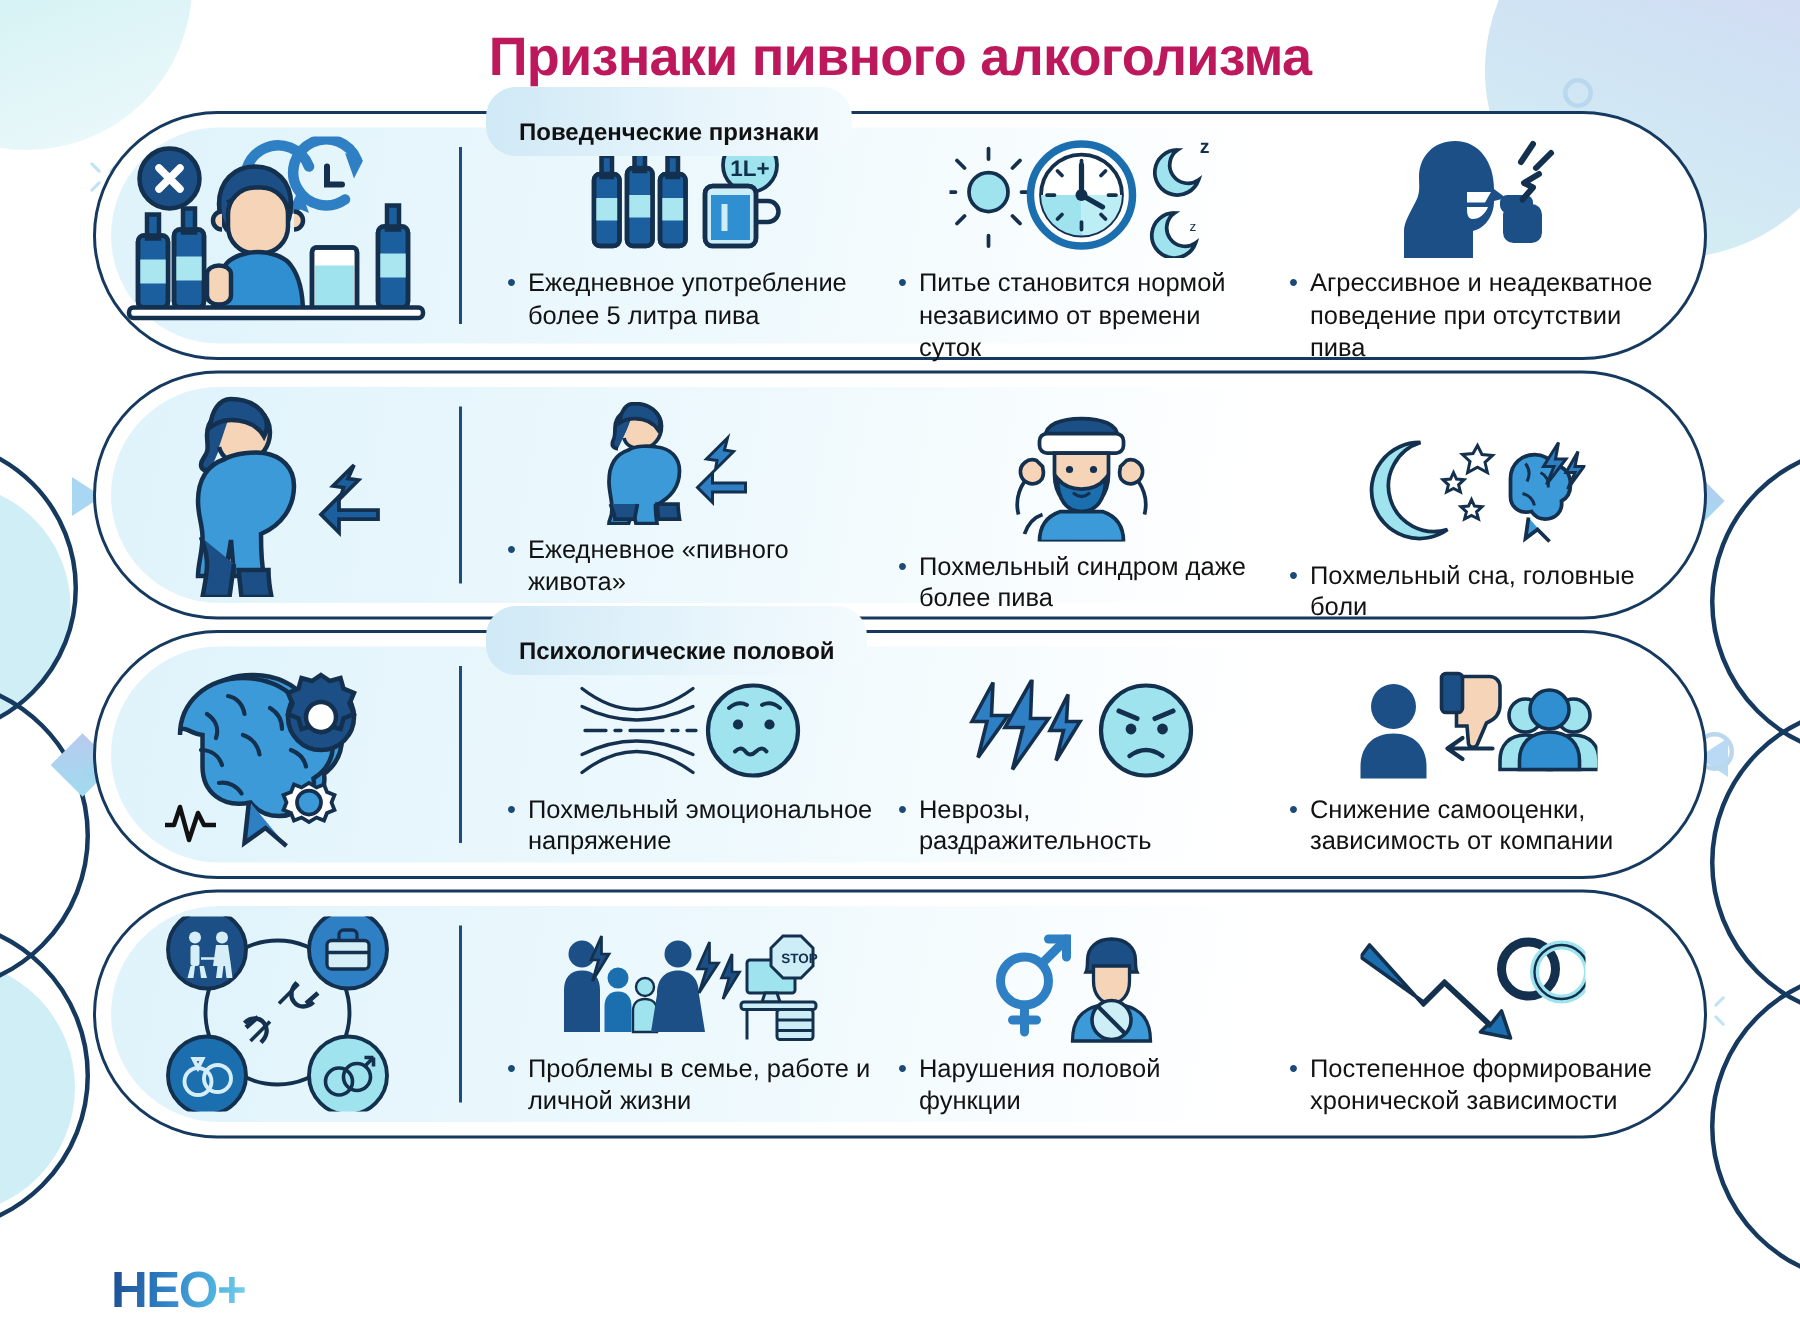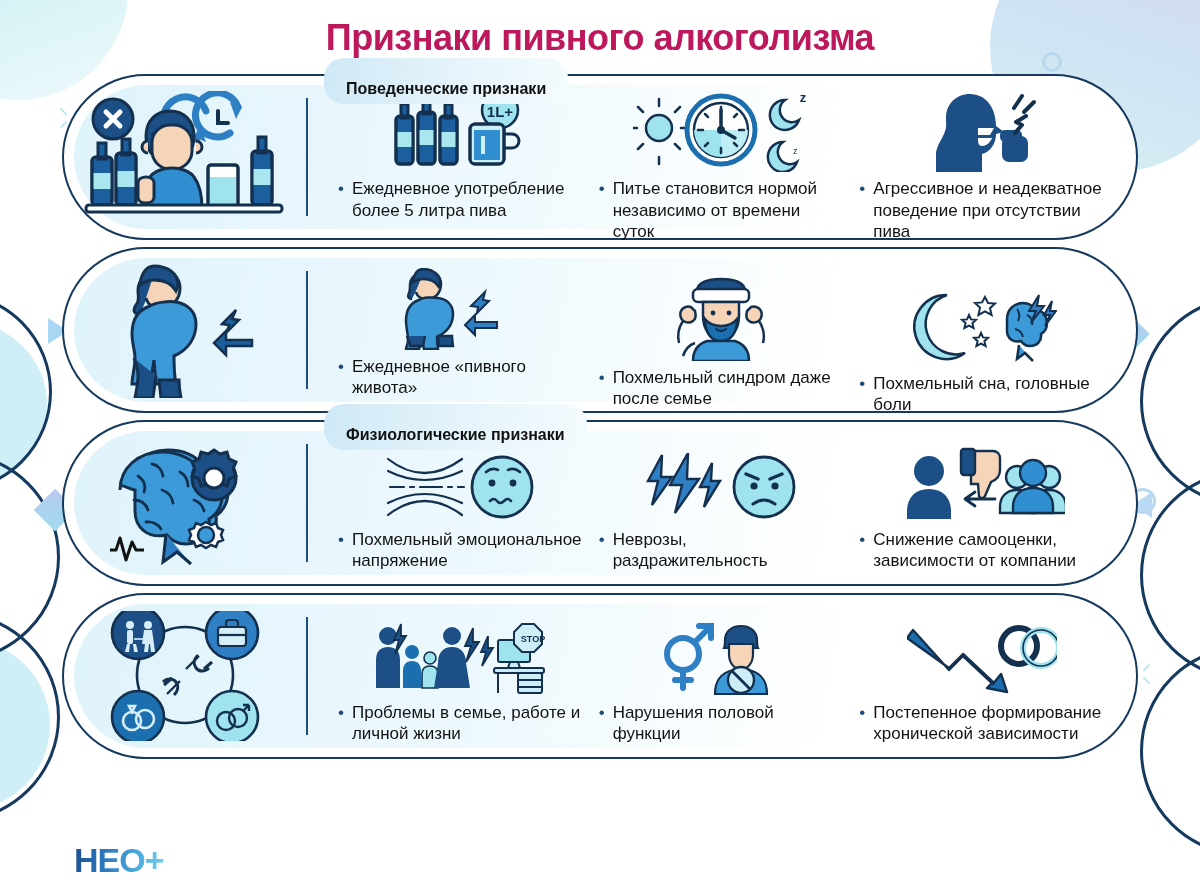--- a/index.html
+++ b/index.html
@@ -381,21 +381,21 @@
               <path d="M46 64c-9 3-14 10-14 20h56c0-10-5-17-14-20z" fill="#3d9ad8" stroke="#14304f" stroke-width="2.5"></path>
               <path d="M34 66c-6 2-10 7-12 13" fill="none" stroke="#14304f" stroke-width="2.5"></path>
               <path d="M30 30a8 8 0 1 0 2 14c3-2 3-6 2-10z" fill="#f6d4b8" stroke="#14304f" stroke-width="2.5"></path>
               <path d="M90 30a8 8 0 1 1-2 14c-3-2-3-6-2-10z" fill="#f6d4b8" stroke="#14304f" stroke-width="2.5"></path>
               <path d="M22 44c-4 6-6 14-4 22" fill="none" stroke="#14304f" stroke-width="2.5"></path>
               <path d="M98 44c4 6 6 14 4 22" fill="none" stroke="#14304f" stroke-width="2.5"></path>
             </svg>
           </div>
           <div class="item-text">
             <span class="bullet">•</span>
-            <span>Похмельный синдром даже после семье</span>
+            <span>Похмельный синдром даже более пива</span>
           </div>
         </div>
 
         <div class="item shift-dn2">
           <div class="item-art">
             <svg width="150" height="74" viewBox="0 0 150 74">
               <path d="M40 2a32 32 0 1 0 18 58A26 26 0 0 1 40 2z" fill="#9fe3ee" stroke="#14304f" stroke-width="2.5"></path>
               <path d="M78 4l3 6 7 .6-5 4.6 1.6 6.8-6.6-3.6-6.6 3.6L73 14.6 68 10l7-.6z" fill="#fff" stroke="#14304f" stroke-width="2"></path>
               <path d="M62 22l2 4.4 5 .4-3.6 3.4 1.2 4.8L62 32.6 57.4 35l1.2-4.8L55 26.8l5-.4z" fill="#fff" stroke="#14304f" stroke-width="2"></path>
               <path d="M74 40l2 4.4 5 .4-3.6 3.4 1.2 4.8L74 50.6 69.4 53l1.2-4.8L67 44.8l5-.4z" fill="#fff" stroke="#14304f" stroke-width="2"></path>
@@ -416,21 +416,21 @@
           </div>
         </div>
       </div>
     </div>
   </div>
 
   <div class="section">
     <div class="card">
         <div class="card-inner"></div>
       </div>
-    <div class="chip">Физиологические признаки</div>
+    <div class="chip">Психологические половой</div>
     <div class="row">
       <div class="illus">
         <svg width="190" height="130" viewBox="0 0 190 130">
           <path d="M36 50c0-22 18-38 42-38 16 0 28 6 36 16 14 0 24 12 24 26 0 10-4 18-12 24 2 14-8 24-22 24-8 0-14-3-18-8-18 4-30-6-30-22 0-8-0-14-0-22-12-2-20-10-20-0z" fill="#3d9ad8" stroke="#14304f" stroke-width="3"></path>
           <path d="M30 52c0-22 18-38 42-38 18 0 32 8 40 20 12 2 20 12 20 24 0 10-5 18-13 23 2 14-9 25-23 25-9 0-15-4-19-9-19 4-32-7-32-24 0-8 0-14 0-21-9-1-15-9-15 0z" fill="#3d9ad8" stroke="#14304f" stroke-width="3"></path>
           <g fill="none" stroke="#14304f" stroke-width="2.8" stroke-linecap="round">
             <path d="M48 38c6 4 8 10 6 16M62 26c6 1 10 6 11 12M44 62c7 0 12 4 14 10M72 52c6 2 10 7 11 13M90 34c5 3 8 8 8 14M56 84c6-1 12 2 15 7M104 62c5 2 9 6 10 11"></path>
           </g>
           <path d="M76 96l-3 28 14-10 14 12" fill="#2f7fc4" stroke="#14304f" stroke-width="3"></path>
           <circle cx="124" cy="40" r="22" fill="#1b4f86" stroke="#14304f" stroke-width="3"></circle>
@@ -505,21 +505,21 @@
                 <circle cx="118" cy="30" r="11" fill="#9fe3ee"></circle>
                 <path d="M118 43c-11 0-17 7-17 17v6h34v-6c0-10-6-17-17-17z" fill="#9fe3ee"></path>
                 <circle cx="134" cy="26" r="13" fill="#2f8fd0"></circle>
                 <path d="M134 41c-13 0-20 8-20 19v6h40v-6c0-11-7-19-20-19z" fill="#2f8fd0"></path>
               </g>
               <path d="M96 52H66m0 0l10-7m-10 7l10 7" fill="none" stroke="#14304f" stroke-width="2.8" stroke-linecap="round" stroke-linejoin="round"></path>
             </svg>
           </div>
           <div class="item-text">
             <span class="bullet">•</span>
-            <span>Снижение самооценки, зависимости от компании</span>
+            <span>Снижение самооценки, зависимость от компании</span>
           </div>
         </div>
       </div>
     </div>
   </div>
 
   <div class="section">
     <div class="card">
         <div class="card-inner"></div>
       </div>

